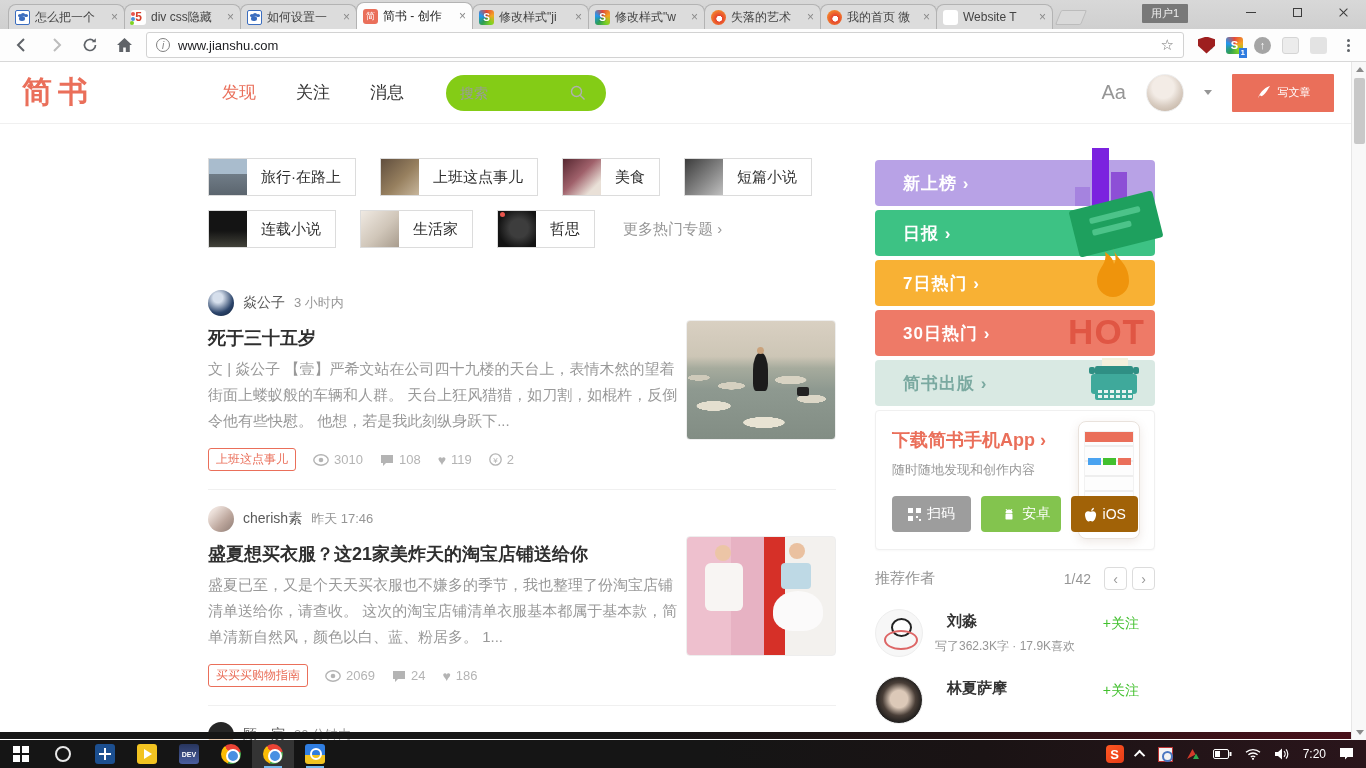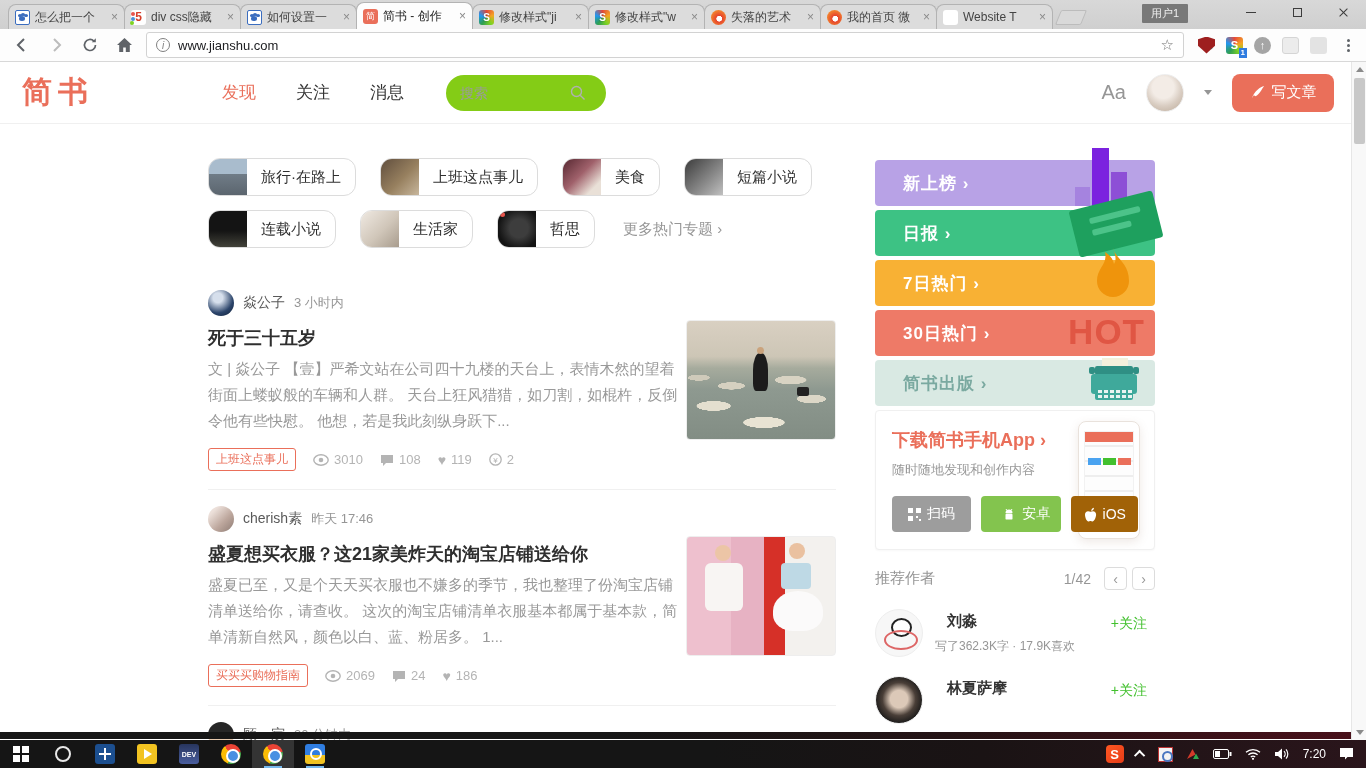--- a/index.html
+++ b/index.html
@@ -62,29 +62,29 @@
   .logo { font-size:30px; font-weight:bold; color:#ea6f5a; letter-spacing:6px; margin-left:22px; }
   .main-nav { display:flex; gap:40px; margin-left:128px; font-size:17px; color:#333; }
   .main-nav .nav-item.active { color:#ea6f5a; }
   .search-box { margin-left:42px; width:160px; height:36px; background:#84cc16; border-radius:18px; display:flex; align-items:center; padding:0 14px; }
   .search-box input { border:none; outline:none; background:transparent; width:110px; font-size:14px; color:#333; }
   .search-box input::placeholder { color:#9b9b9b; }
   .hdr-right { margin-left:auto; display:flex; align-items:center; gap:20px; margin-right:32px; }
   .font-btn { color:#969696; font-size:20px; }
   .hdr-avatar { width:38px; height:38px; border-radius:50%; background:radial-gradient(circle at 45% 35%, #f3ece6 35%, #d9cdc2 60%, #b9a795); border:1px solid #eee; }
   .caret { width:0; height:0; border-left:4px solid transparent; border-right:4px solid transparent; border-top:5px solid #969696; }
-  .write-btn { width:102px; height:38px; background:#ea6f5a; border-radius:8px; color:#fff; font-size:15px; display:flex; align-items:center; justify-content:center; gap:7px; }
+  .write-btn { width:102px; height:38px; background:#ea6f5a; border-radius:1px; color:#fff; font-size:11px; display:flex; align-items:center; justify-content:center; gap:7px; }
 
   .page-body { position:relative; height:615px; }
   .main-col { position:absolute; left:208px; top:34px; width:628px; }
   .side-col { position:absolute; left:875px; top:36px; width:280px; }
 
   
   .topic-row { display:flex; align-items:center; gap:24px; margin-bottom:14px; }
-  .topic { display:flex; align-items:center; height:38px; border:1px solid #dcdcdc; border-radius:12px; overflow:hidden; background:#fff; }
+  .topic { display:flex; align-items:center; height:38px; border:1px solid #dcdcdc; border-radius:0; overflow:hidden; background:#fff; }
   .topic-img { width:38px; height:38px; flex:none; }
   .t-travel { background:linear-gradient(180deg,#a9bccd 42%,#707c87 43%,#5a646d); }
   .t-work { background:linear-gradient(135deg,#5f4d3d,#97805f 55%,#c9b89e); }
   .t-food { background:linear-gradient(135deg,#54262f,#a0616b 45%,#e9e0d7 80%); }
   .t-short { background:linear-gradient(135deg,#3a3a3a,#8a8a8a 60%,#c2c2c2); }
   .t-serial { background:linear-gradient(180deg,#141414 55%,#45453c); }
   .t-life { background:linear-gradient(135deg,#f0eae3,#d0c6b9 55%,#a79b8c); }
   .t-zhe { background:radial-gradient(circle at 55% 48%, #3d3d3d 32%, #131313 72%); position:relative; }
   .t-zhe::after { content:""; position:absolute; left:2px; top:2px; width:5px; height:5px; border-radius:50%; background:#e8554d; }
   .topic-label { padding:0 14px; font-size:15px; color:#2f2f2f; white-space:nowrap; }
@@ -170,21 +170,21 @@
   .pg-btn { width:23px; height:23px; border:1px solid #dcdcdc; border-radius:4px; color:#999; font-size:14px; display:flex; align-items:center; justify-content:center; margin-left:5px; background:#fff; }
   .author-row { position:relative; display:flex; gap:12px; margin-top:19px; }
   .avatar48 { width:48px; height:48px; border-radius:50%; border:1px solid #eee; flex:none; }
   .av-panda { background:#f7f7f7; position:relative; overflow:hidden; }
   .av-panda::before { content:""; position:absolute; left:15px; top:8px; width:17px; height:15px; border-radius:50%; background:#fff; border:2px solid #222; }
   .av-panda::after { content:""; position:absolute; left:8px; bottom:6px; width:30px; height:16px; border:2px solid #d66; border-radius:50%; }
   .av-lin { background:radial-gradient(circle at 50% 48%, #dcc9b8 26%, #4a3f38 50%, #181818 75%); }
   .author-info { padding-top:3px; }
   .author-name { font-size:15px; font-weight:bold; color:#333;margin-left:12px; }
   .author-stats { font-size:12px; color:#969696; margin-top:7px; }
-  .follow-btn { position:absolute; right:8px; top:6px; color:#42c02e; font-size:14px; }
+  .follow-btn { position:absolute; right:16px; top:6px; color:#42c02e; font-size:14px; }
 
   .page-scrollbar { position:absolute; right:0; top:0; width:15px; height:100%; background:#f8f8f8; border-left:1px solid #e6e6e6; }
   .sb-arrow { position:absolute; left:4px; width:0; height:0; border-left:4px solid transparent; border-right:4px solid transparent; }
   .sb-up { top:5px; border-bottom:5px solid #8a8a8a; }
   .sb-down { bottom:5px; border-top:5px solid #8a8a8a; }
   .sb-thumb { position:absolute; left:2px; top:16px; width:11px; height:66px; background:#c8c8c8; border-radius:2px; }
   .page-bottom-strip { position:absolute; left:0; right:15px; bottom:0; height:7px; background:linear-gradient(90deg,#161616 0 45%,#241315 70%,#48101a); }
 
   
   .taskbar { position:absolute; left:0; bottom:0; width:1366px; height:28px; background:linear-gradient(90deg,#151515 0 52%,#1a1314 72%,#2a151b 100%); display:flex; align-items:center; z-index:5; }

